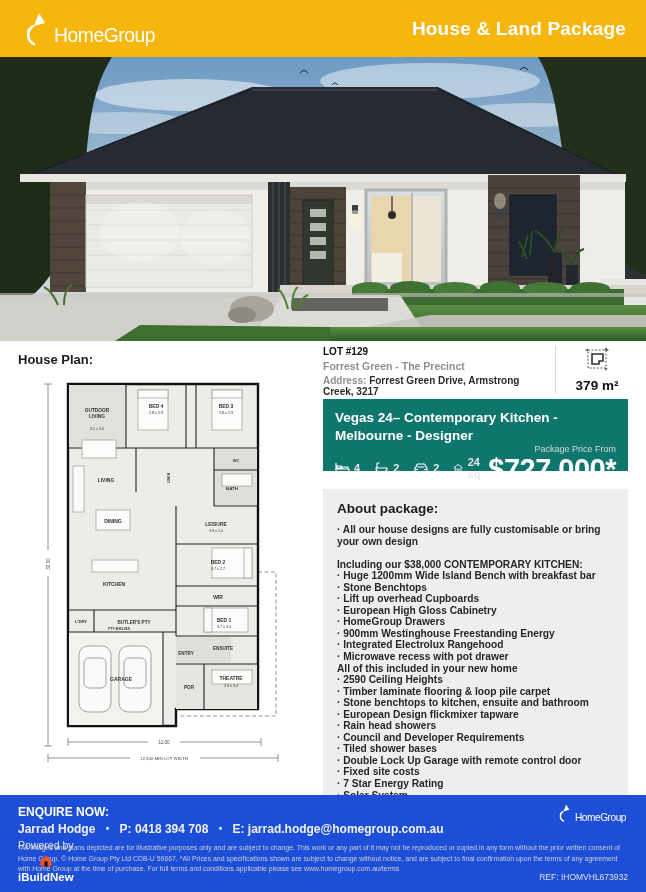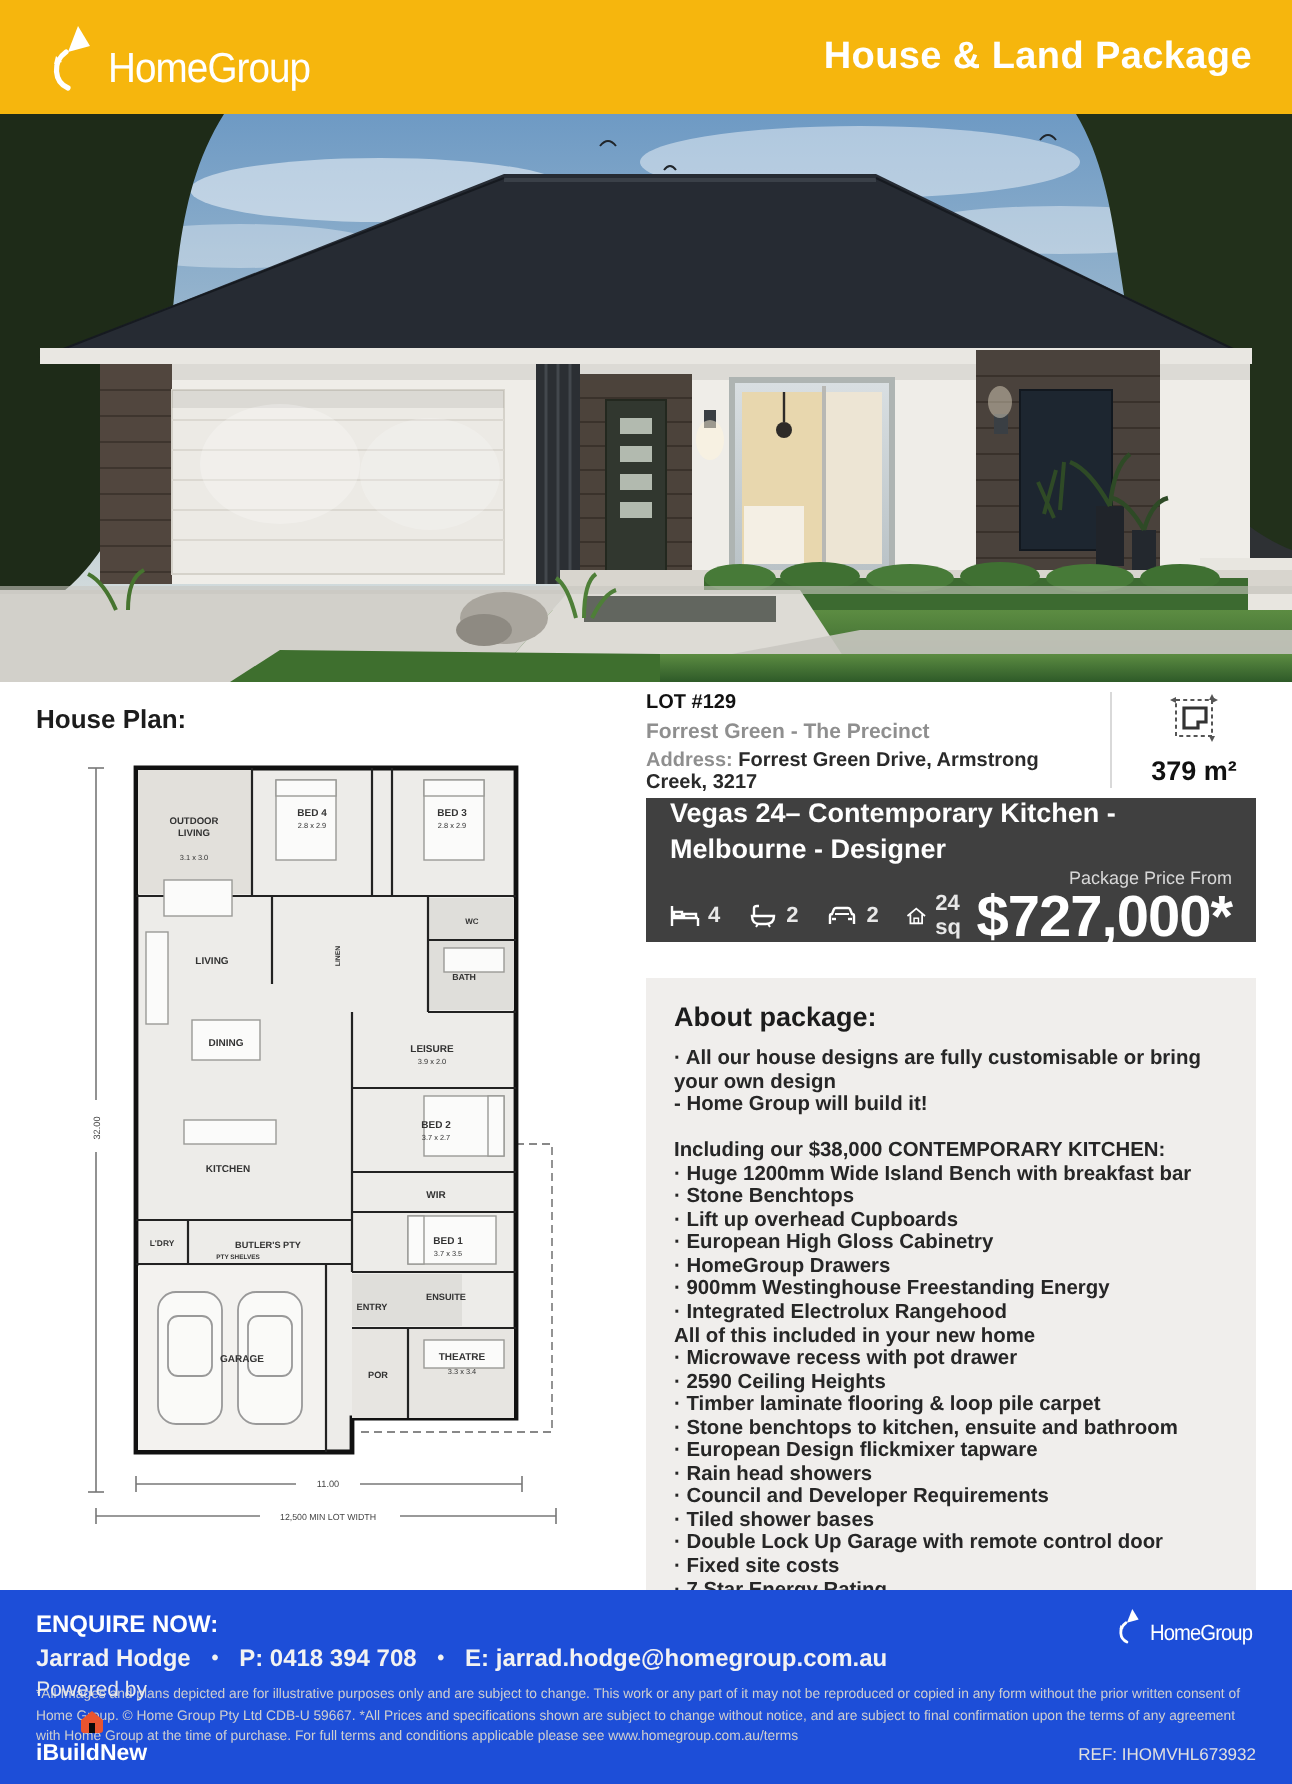--- a/index.html
+++ b/index.html
@@ -31,22 +31,22 @@
   .lot-estate { font-size:10.5px; font-weight:700; color:#8f8f8f; margin-top:3px; }
   .lot-address { font-size:10px; margin-top:3px; }
   .lot-address .addr-label { color:#8f8f8f; font-weight:700; }
   .lot-address .addr-value { color:#2a2a2a; font-weight:700; }
   .lot-divider { width:1px; background:#d9d9d9; margin:2px 10px 2px 4px; }
   .lot-area { width:62px; display:flex; flex-direction:column; align-items:center; }
   .lot-area-value { font-size:13.5px; font-weight:700; margin-top:4px; color:#111; }
   
   .package-box {
     position:absolute; left:323px; top:399px; width:305px; height:72px;
-    background:#404040; color:#fff; padding:10px 12px 8px 12px;
-    display:flex; flex-direction:column; justify-content:center;
+    background:#0f766e; color:#fff; padding:10px 12px 8px 12px;
+    display:flex; flex-direction:column; justify-content:space-between;
   }
   .package-title { font-size:13.5px; font-weight:700; line-height:1.3; }
   .package-bottom { display:flex; align-items:flex-end; justify-content:space-between; }
   .specs { display:flex; gap:14px; align-items:center; padding-bottom:4px; }
   .spec { display:flex; align-items:center; gap:4px; font-size:11px; font-weight:700; color:#e8e8e8; }
   .price-block { text-align:right; }
   .price-label { font-size:9px; color:#d8d8d8; font-weight:400; margin-bottom:1px; }
   .price-value { font-size:29px; font-weight:700; letter-spacing:-0.5px; line-height:1; }
   
   .about-box {
@@ -421,43 +421,42 @@
       </div>
     </div>
   </div>
 
   <div class="about-box">
     <div class="about-heading">About package:</div>
     <div class="about-lines">
 
         <div class="about-line">· All our house designs are fully customisable or bring your own design</div>
 
-        <div class="about-line">- Home Group will build it!</div>
 
         <div class="about-line"></div>
 
         <div class="about-line">Including our $38,000 CONTEMPORARY KITCHEN:</div>
 
         <div class="about-line">· Huge 1200mm Wide Island Bench with breakfast bar</div>
 
         <div class="about-line">· Stone Benchtops</div>
 
         <div class="about-line">· Lift up overhead Cupboards</div>
 
         <div class="about-line">· European High Gloss Cabinetry</div>
 
         <div class="about-line">· HomeGroup Drawers</div>
 
         <div class="about-line">· 900mm Westinghouse Freestanding Energy</div>
 
         <div class="about-line">· Integrated Electrolux Rangehood</div>
 
+        <div class="about-line">· Microwave recess with pot drawer</div>
+
         <div class="about-line">All of this included in your new home</div>
-
-        <div class="about-line">· Microwave recess with pot drawer</div>
 
         <div class="about-line">· 2590 Ceiling Heights</div>
 
         <div class="about-line">· Timber laminate flooring &amp; loop pile carpet</div>
 
         <div class="about-line">· Stone benchtops to kitchen, ensuite and bathroom</div>
 
         <div class="about-line">· European Design flickmixer tapware</div>
 
         <div class="about-line">· Rain head showers</div>

